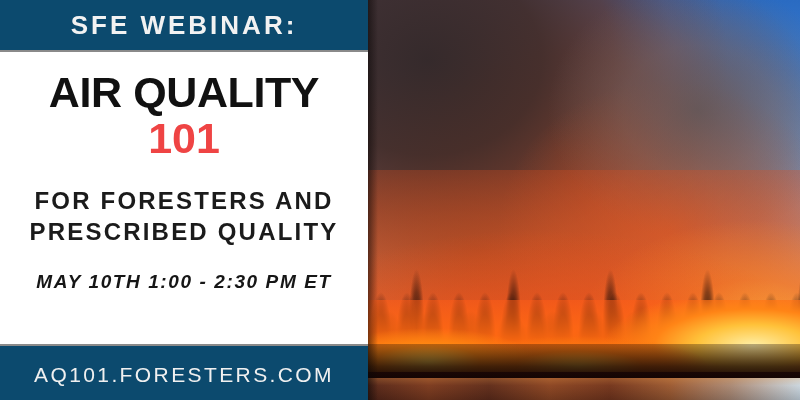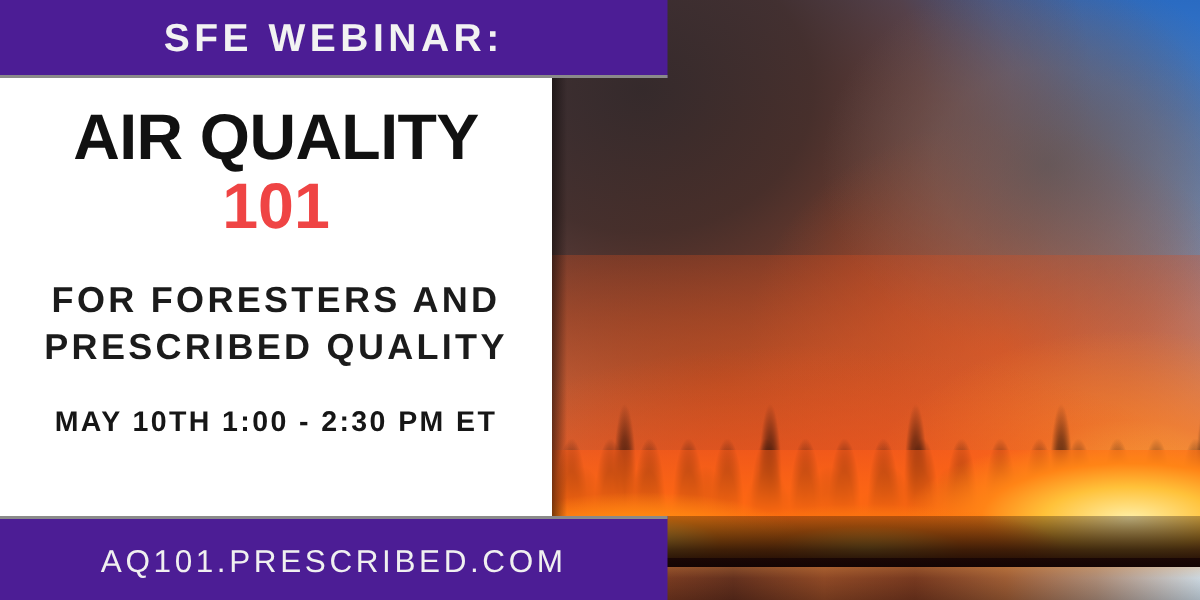--- a/index.html
+++ b/index.html
@@ -25,22 +25,22 @@
     top: 0;
     width: 368px;
     height: 400px;
     background: #ffffff;
     z-index: 5;
   }
 
   .bar {
     position: absolute;
     left: 0;
-    width: 445px;
-    background: #4c1d95;
+    width: 368px;
+    background: #0c4a6e;
     display: flex;
     align-items: center;
     justify-content: center;
   }
   .bar-top {
     top: 0;
     height: 50px;
     border-bottom: 2px solid #8a8a8a;
   }
   .bar-bottom {
@@ -112,20 +112,21 @@
 
   .datetime {
     color: #161616;
     font-size: 19px;
     font-weight: 600;
     letter-spacing: 1.6px;
     line-height: 1;
     text-align: center;
     white-space: nowrap;
     margin: 24px 0 0 0;
+    font-style: italic;
   }
 
   
   .photo {
     position: absolute;
     left: 368px;
     top: 0;
     width: 432px;
     height: 400px;
     overflow: hidden;
@@ -268,17 +269,17 @@
     </div>
 
     <div class="body-block">
       <div class="headline">AIR QUALITY</div>
       <div class="headline-num">101</div>
       <div class="subhead">FOR FORESTERS AND PRESCRIBED QUALITY</div>
       <div class="datetime">MAY 10TH 1:00 - 2:30 PM ET</div>
     </div>
 
     <div class="bar bar-bottom">
-      <span class="bar-bottom-text">AQ101.PRESCRIBED.COM</span>
+      <span class="bar-bottom-text">AQ101.FORESTERS.COM</span>
     </div>
 
   </div>
 </div>
 
 </body></html>

